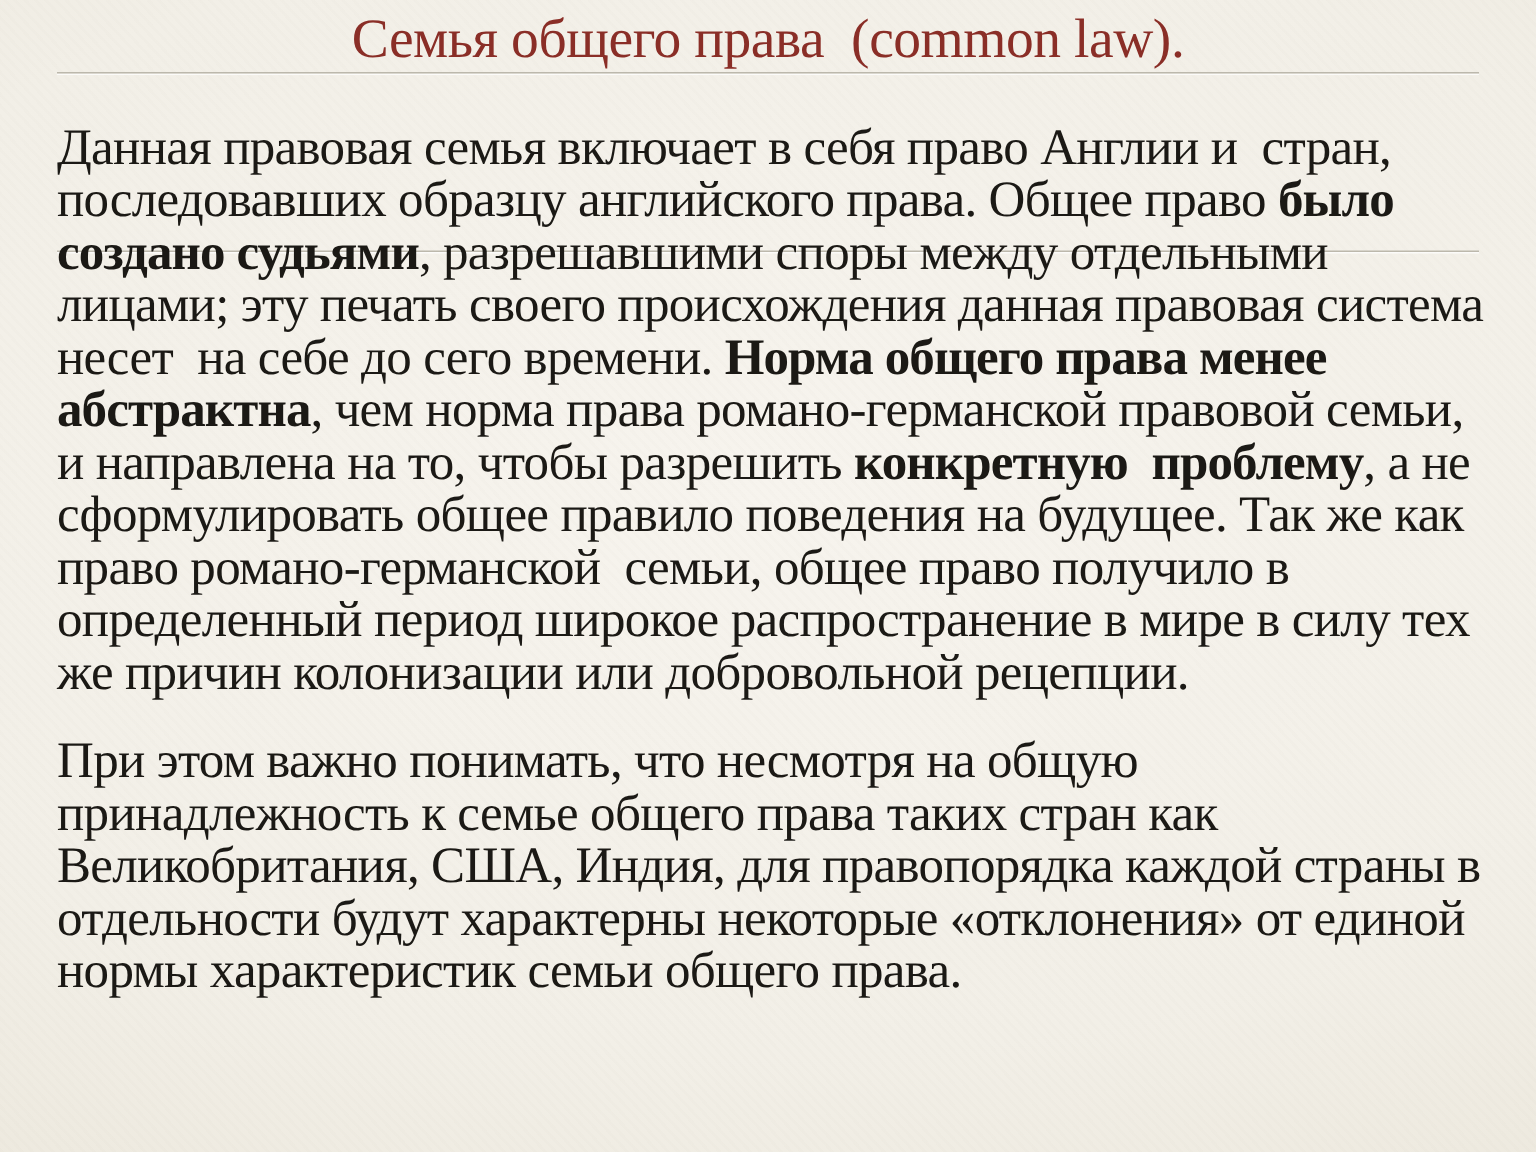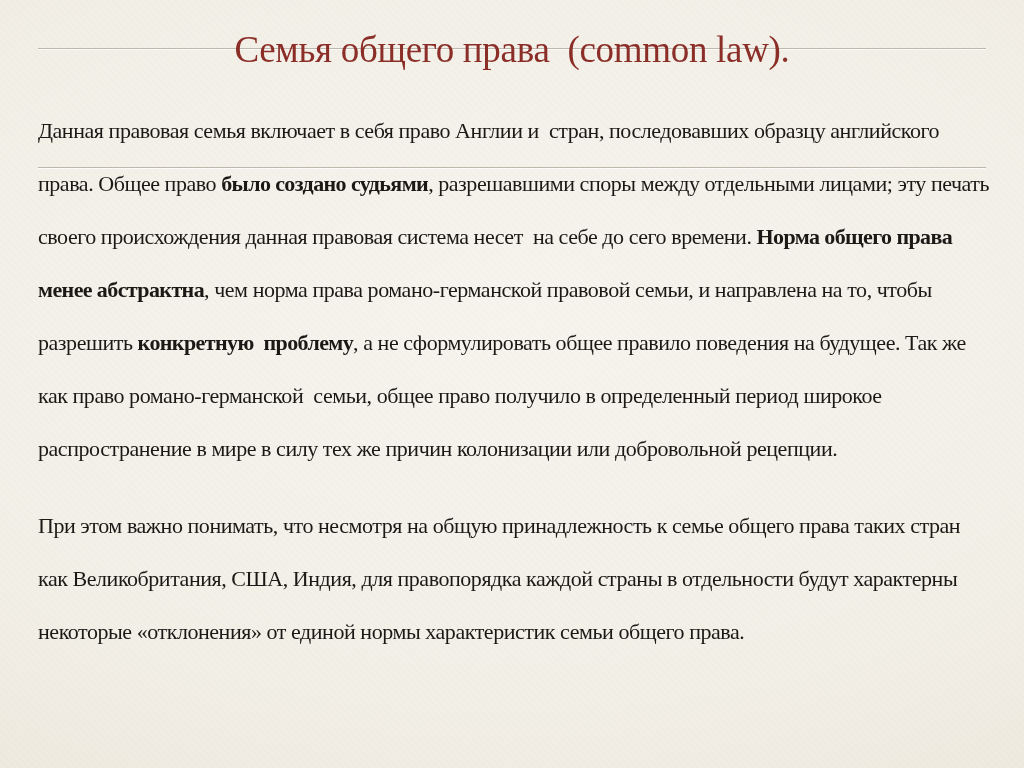--- a/index.html
+++ b/index.html
@@ -35,40 +35,40 @@
     height: 1px;
     background: var(--c-divider, #bcb8ac);
     box-shadow: 0 1px 0 rgba(255,255,255,0.75);
     z-index: 1;
   }
   .divider.under-title { top: 48px; }
   .divider.mid { top: 167px; }
   .title {
     position: relative;
     z-index: 2;
-    margin-top: 26px;
+    margin-top: 3px;
     height: 47px;
     text-align: center;
     font-size: 37px;
     font-weight: normal;
     line-height: 47px;
     letter-spacing: -0.3px;
     white-space: pre;
     color: var(--c-title, #8a2e27);
   }
   .body {
     position: relative;
     z-index: 2;
     margin: 31px 36px 0 38px;
     width: 952px;
     color: var(--c-body, #1b1915);
   }
   .body p {
-    font-size: 22px;
-    line-height: 53px;
+    font-size: 34px;
+    line-height: 35px;
     letter-spacing: -0.45px;
     white-space: pre-wrap;
     margin-bottom: 24px;
   }
   .body p .b { font-weight: bold; letter-spacing: -0.6px; }
 </style>
 </head>
 <body>
 
 <div class="slide">

